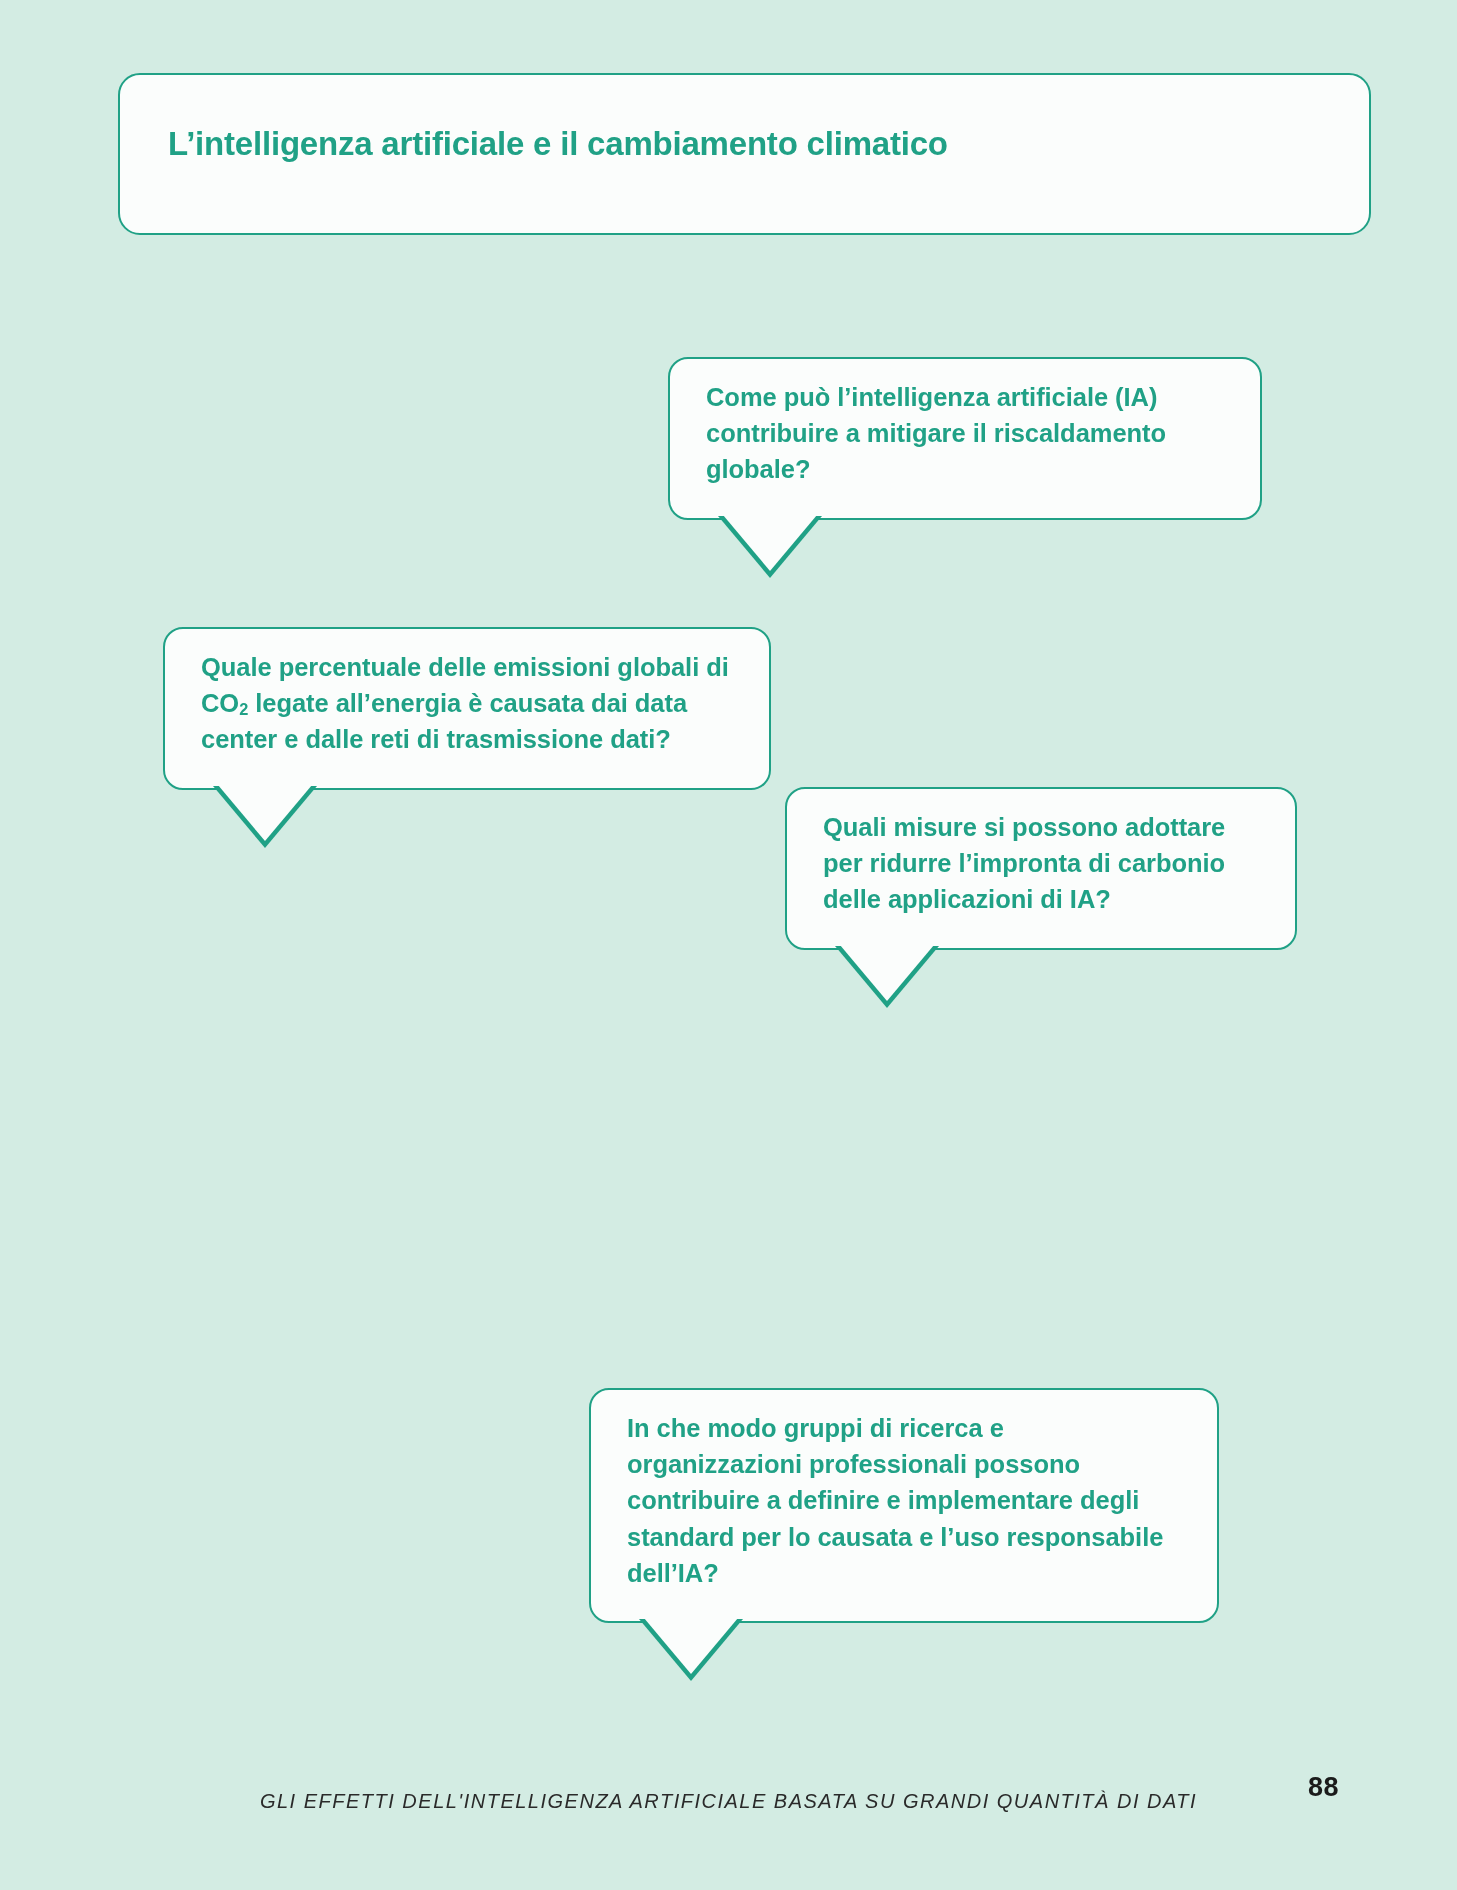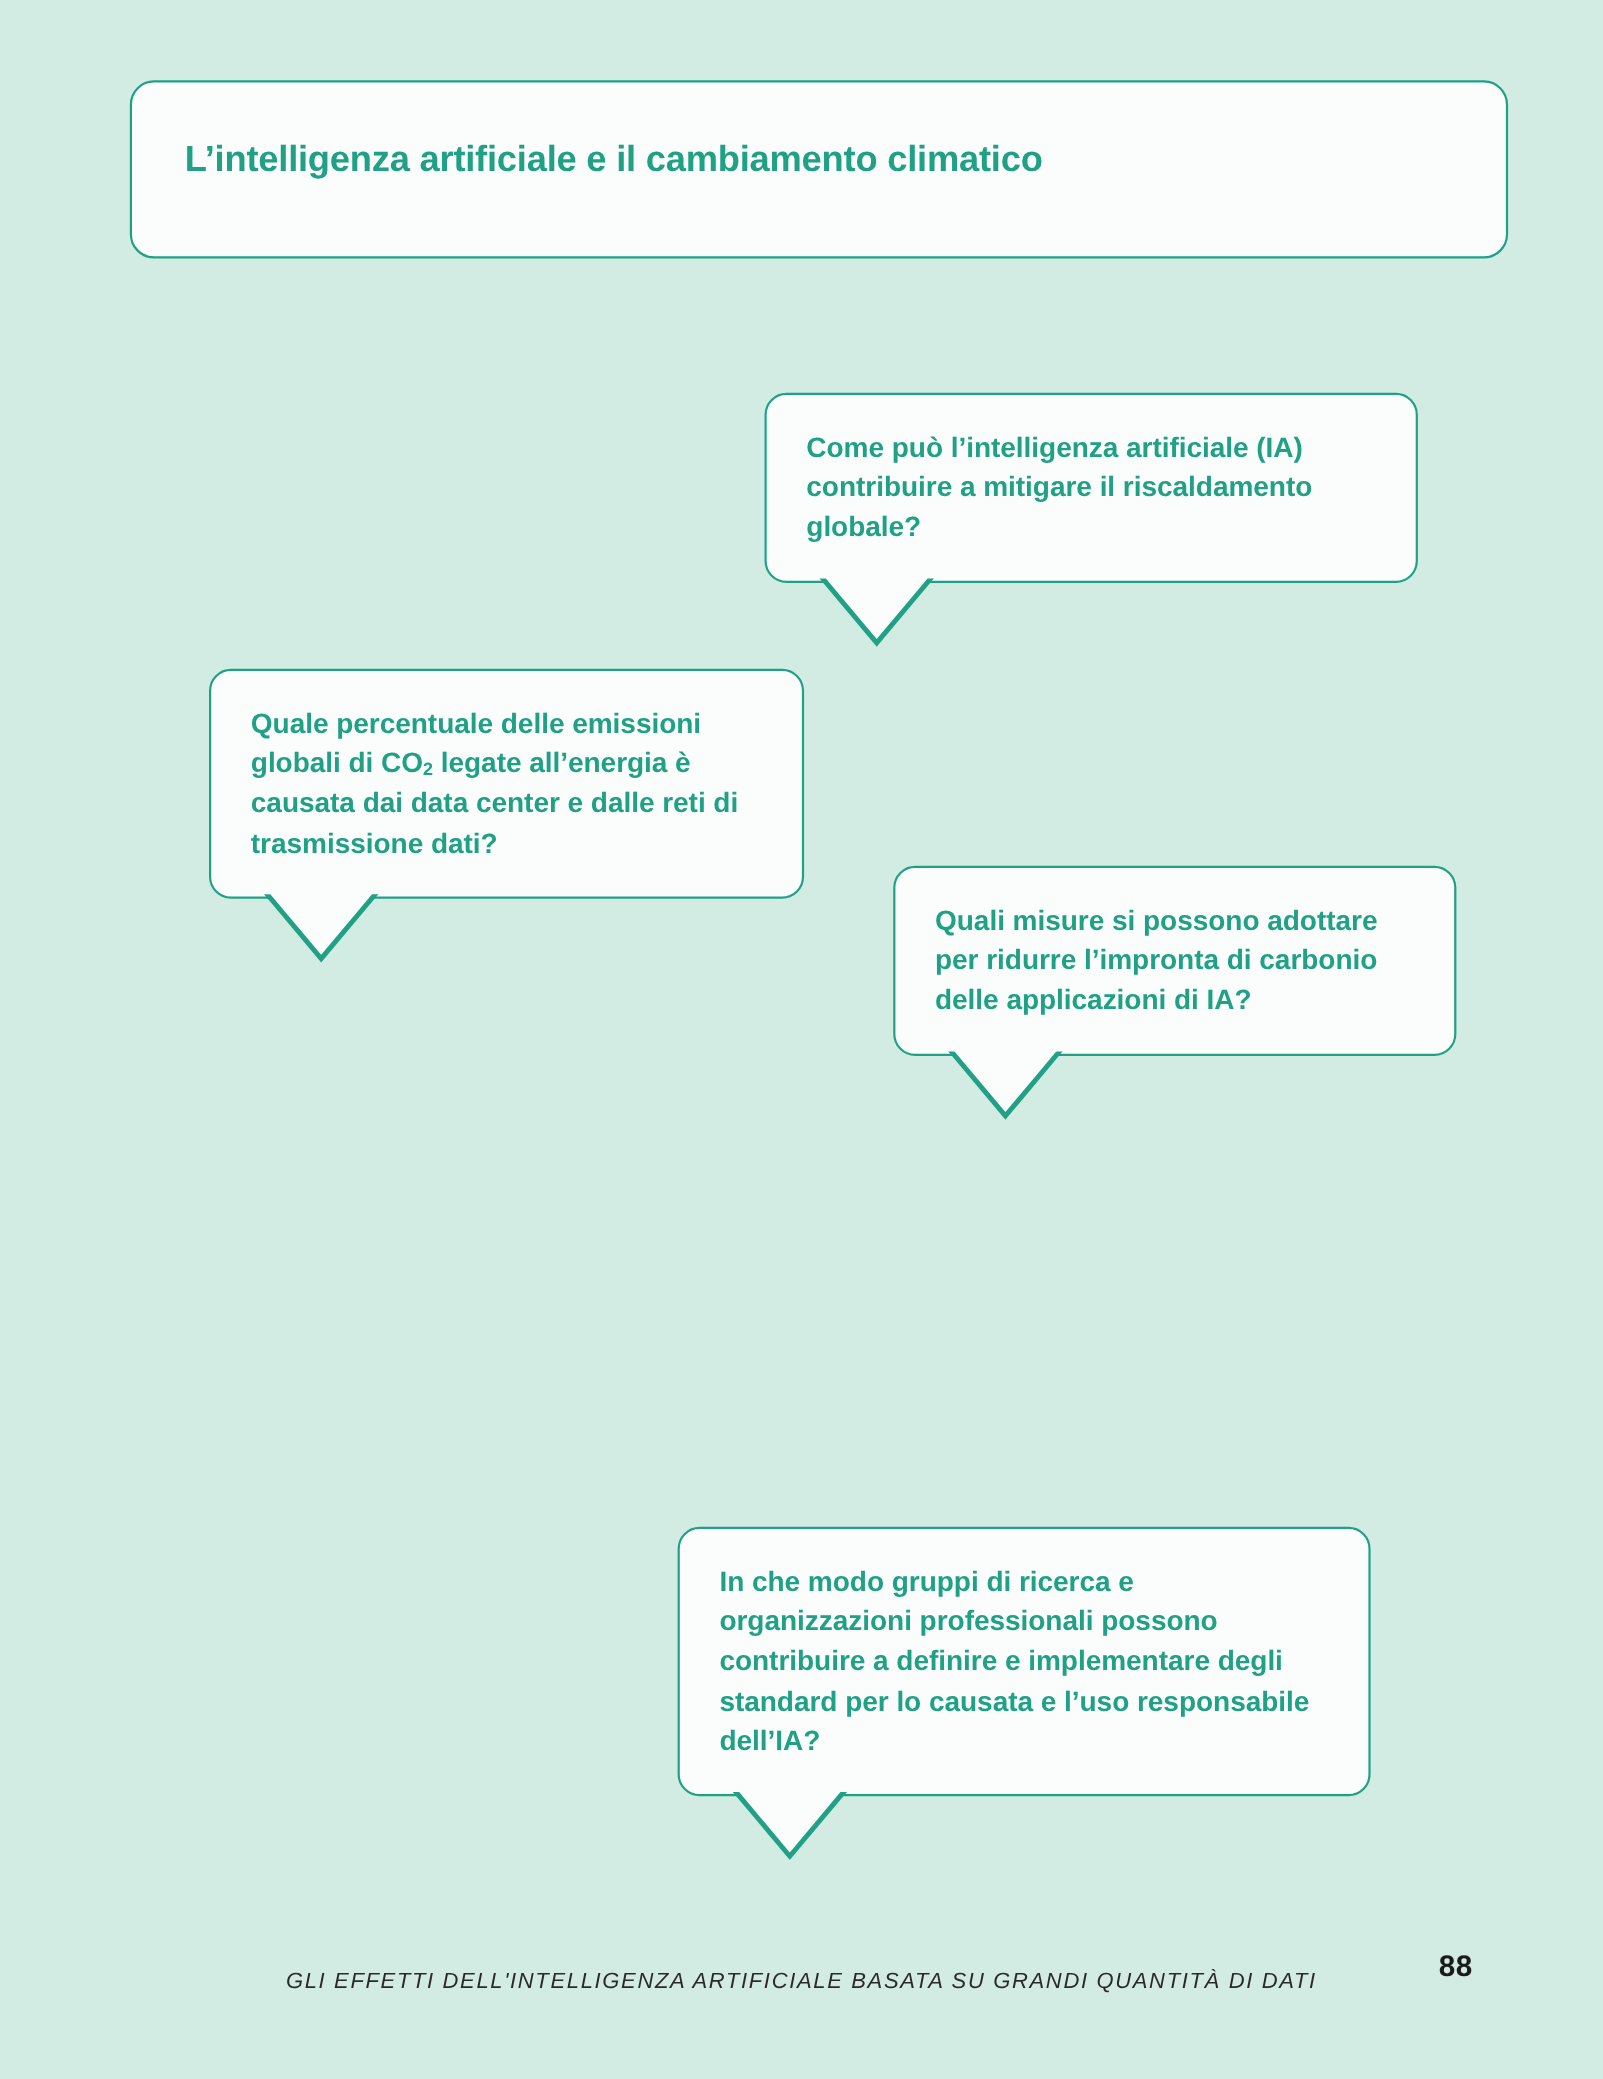--- a/index.html
+++ b/index.html
@@ -63,22 +63,21 @@
   .bubble{
     position:absolute;
     background:var(--card);
     border:2.5px solid var(--teal);
     border-radius:20px;
     color:var(--teal);
     font-size:25.5px;
     font-weight:bold;
     line-height:1.42;
     letter-spacing:-0.05px;
-    padding:30px 34px 30px 36px;
-    margin-left:27px;
+    padding:20px 34px 30px 36px;
   }
   .bubble p{margin:0;}
   .bubble sub{
     font-size:0.64em;
     vertical-align:-0.18em;
     font-weight:bold;
   }
 
   
   .tail{
@@ -99,21 +98,21 @@
     width:0;height:0;
     border-left:47px solid transparent;
     border-right:47px solid transparent;
     border-top:56px solid var(--card);
   }
 
   
   #bubble-1{left:668px;top:357px;width:594px;}
   #bubble-1 .tail{left:48px;}
 
-  #bubble-2{left:163px;top:608px;width:541px;}
+  #bubble-2{left:163px;top:627px;width:608px;}
   #bubble-2 .tail{left:48px;}
 
   #bubble-3{left:785px;top:787px;width:512px;}
   #bubble-3 .tail{left:48px;}
 
   #bubble-4{left:124px;top:1059px;width:588px;}
   #bubble-4 .tail{left:48px;}
 
   #bubble-5{left:589px;top:1388px;width:630px;}
   #bubble-5 .tail{left:48px;}

